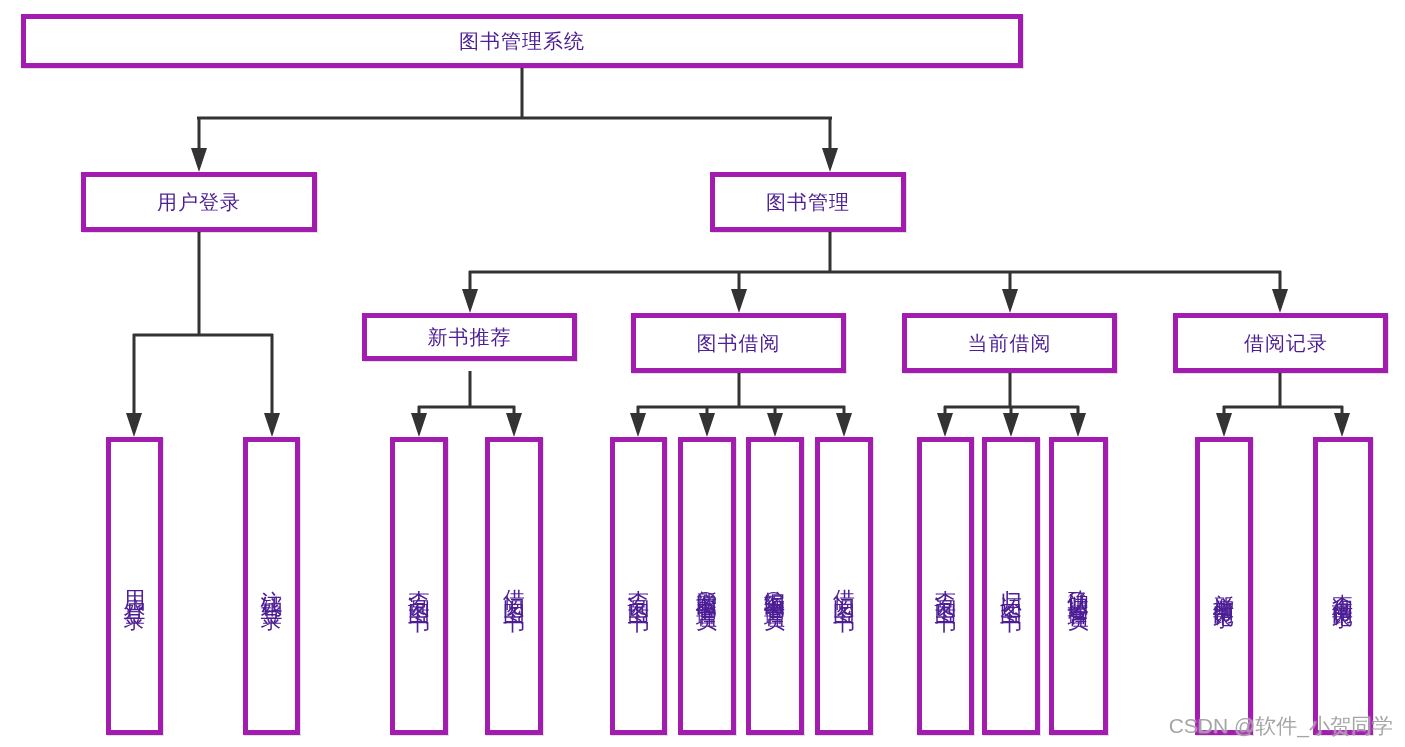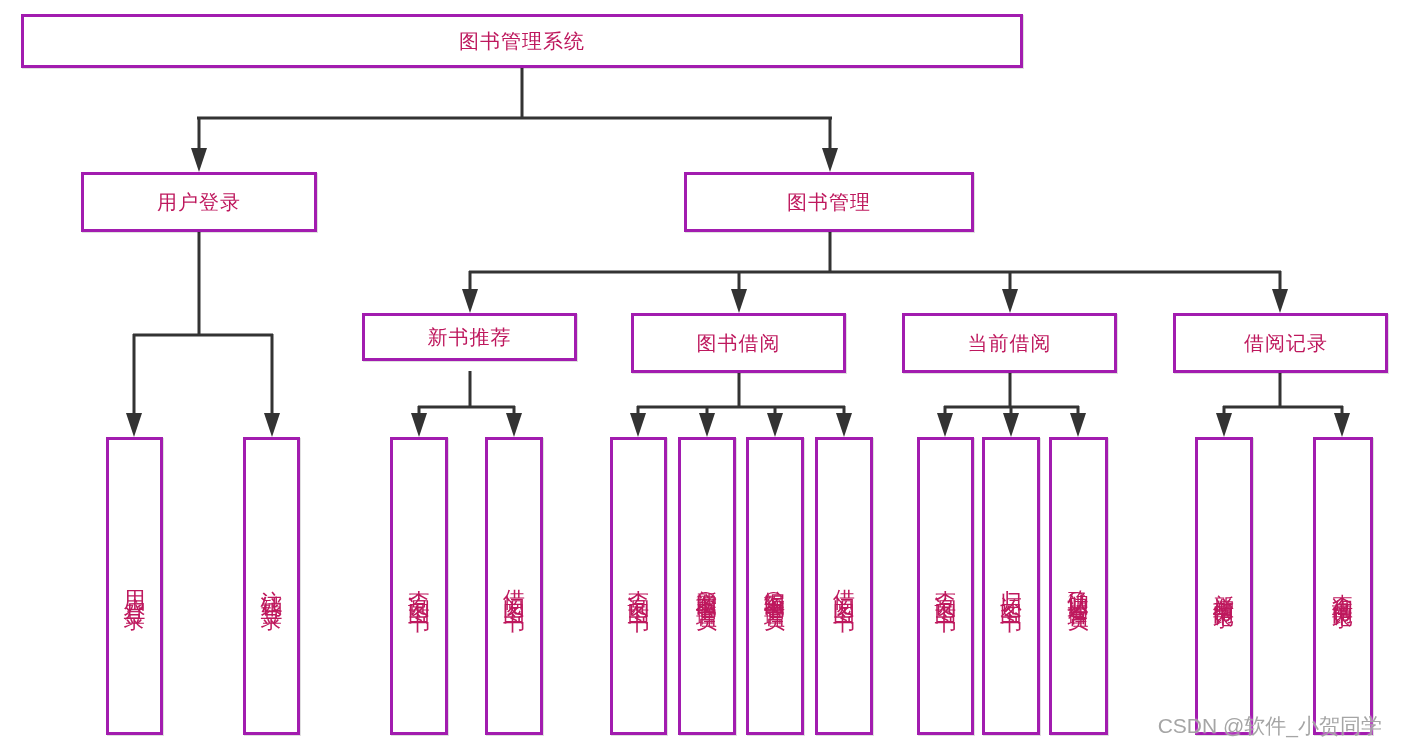--- a/index.html
+++ b/index.html
@@ -8,41 +8,41 @@
     width:1405px;height:747px;
     background:#ffffff;
     font-family:"Liberation Sans", sans-serif;
     overflow:hidden;
   }
   #wires{position:absolute;left:0;top:0;z-index:1;}
   .box{
     position:absolute;
     box-sizing:border-box;
     background:#ffffff;
-    border:3px solid #a21caf;
+    border:5px solid #a21caf;
     box-shadow:1px 1px 0 rgba(0,0,0,0.12);
     display:flex;
     align-items:center;
     justify-content:center;
-    color:#be185d;
+    color:#4c1d95;
     z-index:2;
   }
   .hlabel{font-size:20px;letter-spacing:1px;white-space:nowrap;}
   .leaf{
     writing-mode:vertical-rl;
     text-orientation:mixed;
     font-size:22px;
     letter-spacing:7px;
     line-height:1;
     white-space:nowrap;
   }
   .leaf.long{font-size:21px;letter-spacing:3px;}
   .watermark{
     position:absolute;
-    right:23px;
+    right:12px;
     top:712px;
     z-index:3;
     font-size:21px;
     color:rgba(155,155,155,0.9);
     text-shadow:0 0 2px rgba(255,255,255,0.9);
     white-space:nowrap;
   }
 </style>
 </head>
 <body>
@@ -88,21 +88,21 @@
       <polygon points="1003,413 1019,413 1011,437"></polygon>
       <polygon points="1070,413 1086,413 1078,437"></polygon>
       <polygon points="1216,413 1232,413 1224,437"></polygon>
       <polygon points="1334,413 1350,413 1342,437"></polygon>
     </g>
   </svg>
 
   <div class="box hlabel" style="left:21px;top:14px;width:1002px;height:54px;">图书管理系统</div>
 
   <div class="box hlabel" style="left:81px;top:172px;width:236px;height:60px;">用户登录</div>
-  <div class="box hlabel" style="left:684px;top:172px;width:290px;height:60px;">图书管理</div>
+  <div class="box hlabel" style="left:710px;top:172px;width:196px;height:60px;">图书管理</div>
 
   <div class="box hlabel" style="left:362px;top:313px;width:215px;height:48px;">新书推荐</div>
   <div class="box hlabel" style="left:902px;top:313px;width:215px;height:60px;">当前借阅</div>
   <div class="box hlabel" style="left:631px;top:313px;width:215px;height:60px;">图书借阅</div>
   <div class="box hlabel" style="left:1173px;top:313px;width:215px;height:60px;padding-left:11px;">借阅记录</div>
 
   <div class="box leaf" style="left:106px;top:437px;width:57px;height:298px;">用户登录</div>
   <div class="box leaf" style="left:243px;top:437px;width:57px;height:298px;">注销登录</div>
 
   <div class="box leaf" style="left:390px;top:437px;width:58px;height:298px;">查询图书</div>

